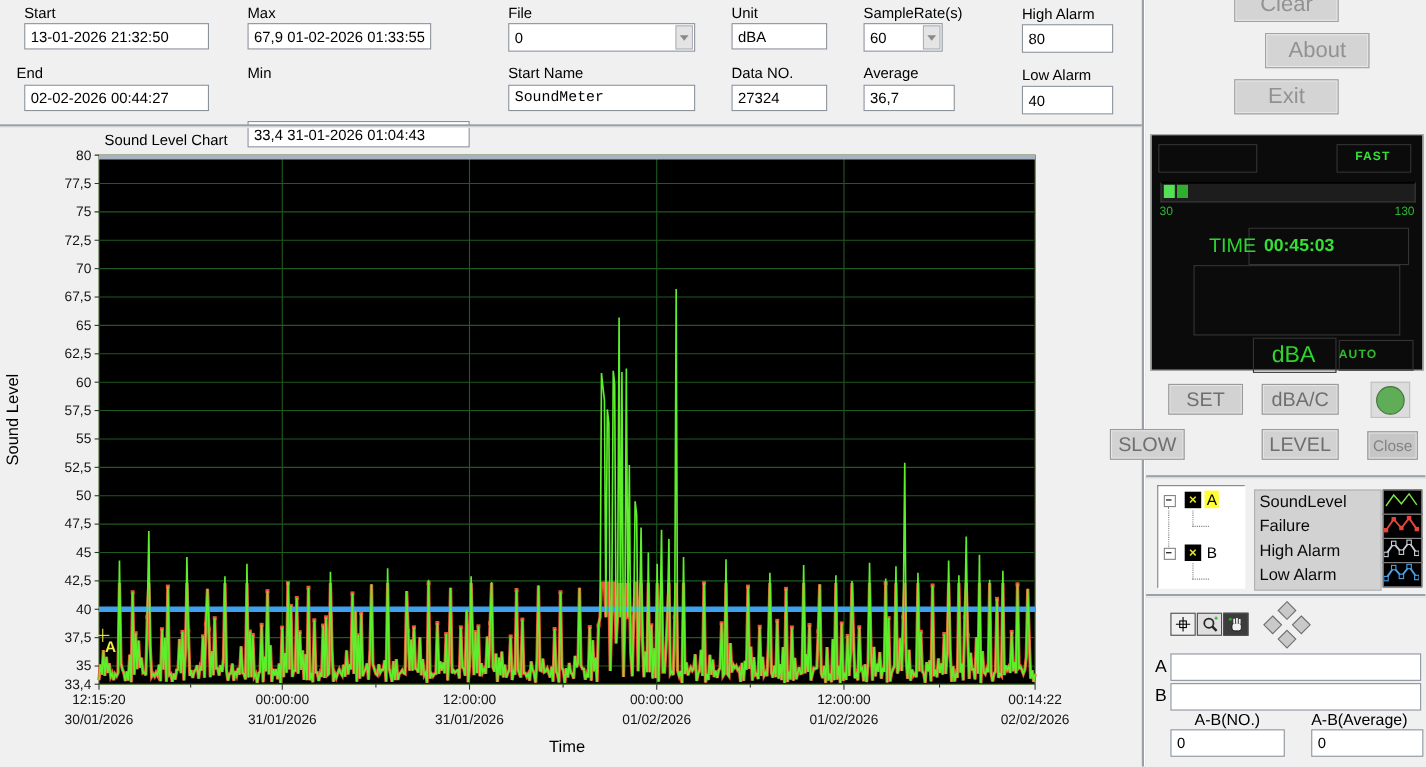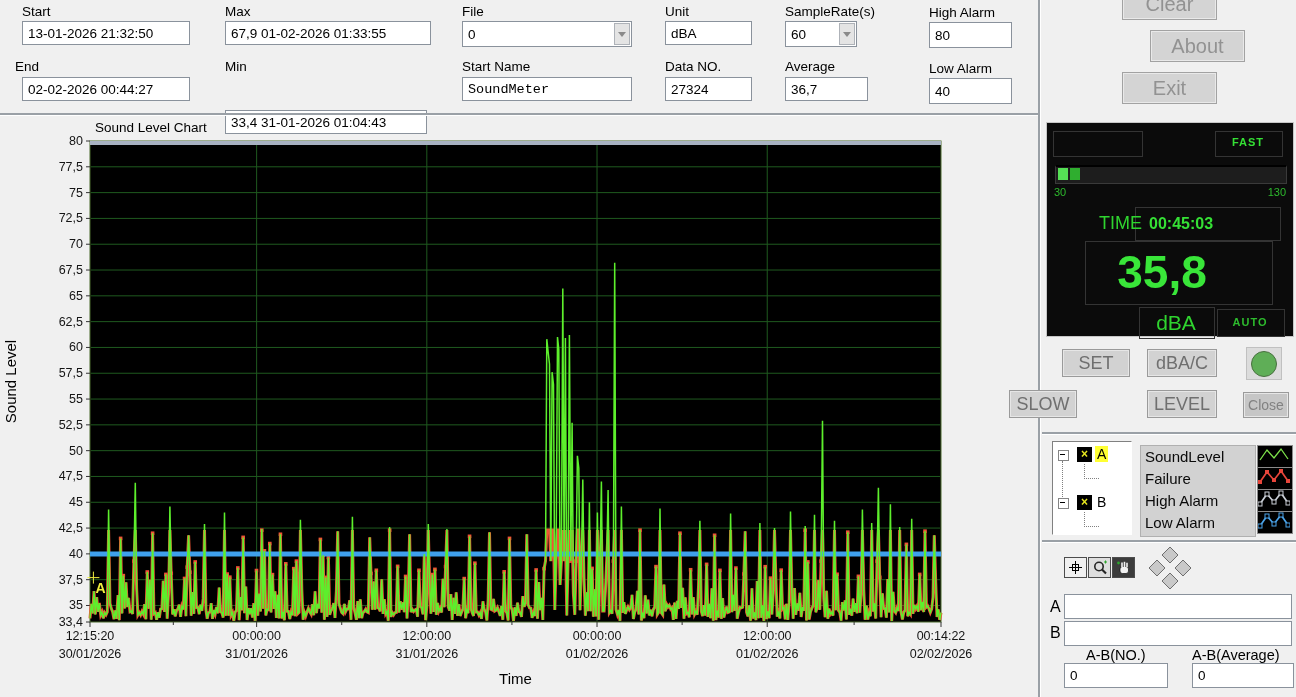--- a/index.html
+++ b/index.html
@@ -52,21 +52,21 @@
 </style>
 </head>
 <body>
 
 <div class="abs flabel" style="left:22px;top:4px;">Start</div>
 <input class="fld" style="left: 22px; top: 21px; width: 168px; height: 24px;" readonly="" value="13-01-2026 21:32:50">
 <div class="abs flabel" style="left:15px;top:59px;">End</div>
 <input class="fld" style="left: 22px; top: 77px; width: 168px; height: 24px;" readonly="" value="02-02-2026 00:44:27">
 
 <div class="abs flabel" style="left:225px;top:4px;">Max</div>
-<input class="fld" style="left: 225px; top: 21px; width: 206px; height: 24px;" readonly="" value="67,9 01-02-2026 01:33:55">
+<input class="fld" style="left: 225px; top: 21px; width: 167px; height: 24px;" readonly="" value="67,9 01-02-2026 01:33:55">
 <div class="abs flabel" style="left:225px;top:59px;">Min</div>
 <input class="fld" style="left: 225px; top: 77px; width: 202px; height: 24px; margin-top: 33px;" readonly="" value="33,4 31-01-2026 01:04:43">
 
 <div class="abs flabel" style="left:462px;top:4px;">File</div>
 <input class="fld" style="left: 462px; top: 21px; width: 170px; height: 26px;" readonly="" value="0">
 <span class="combo-arrow" style="left:614px;top:23px;width:16px;height:22px;"></span>
 <div class="abs flabel" style="left:462px;top:59px;">Start Name</div>
 <input class="fld" style="left: 462px; top: 77px; width: 170px; height: 24px; font-family: Liberation Mono, monospace;" value="SoundMeter">
 
 <div class="abs flabel" style="left:665px;top:4px;">Unit</div>
@@ -273,25 +273,24 @@
   <div class="bar-track">
     <span class="seg" style="left:2px;background:#55e055;"></span>
     <span class="seg" style="left:14px;background:#2fae2f;"></span>
   </div>
   <div class="bar-scale" style="left:7px;top:63px;">30</div>
   <div class="bar-scale" style="right:7px;top:63px;">130</div>
   <div class="d-box" style="left:88px;top:84px;width:144px;height:32px;"></div>
   <div class="abs grn" style="left:52px;top:90px;font-size:18px;">TIME</div>
   <div class="abs" style="left:102px;top:92px;font-size:16px;font-weight:bold;color:#35e035;">00:45:03</div>
   <div class="d-box" style="left:38px;top:118px;width:186px;height:62px;"></div>
-  <div class="abs" style="left:40px;top:122px;width:150px;text-align:center;font-size:46px;font-weight:bold;color:#39e639;">35,8</div>
   <div class="d-box" style="left:92px;top:184px;width:74px;height:30px;"></div>
   <div class="abs grn" style="left:95px;top:188px;width:68px;text-align:center;font-size:21px;">dBA</div>
   <div class="d-box" style="left:170px;top:186px;width:66px;height:26px;"></div>
-  <div class="abs" style="left:170px;top:193px;width:66px;text-align:center;font-size:11px;font-weight:bold;letter-spacing:1px;color:#2dbb2d;">AUTO</div>
+  <div class="abs" style="left:170px;top:193px;width:66px;font-size:11px;font-weight:bold;letter-spacing:1px;color:#2dbb2d;">AUTO</div>
 </div>
 
 <div class="panel-btn" style="left:1062px;top:349px;width:68px;height:28px;">SET</div>
 <div class="panel-btn" style="left:1147px;top:349px;width:70px;height:28px;">dBA/C</div>
 <div class="abs" style="left:1246px;top:347px;width:36px;height:33px;background:#dcdcdc;border:1px solid #c0c0c0;">
   <div class="abs" style="left:4px;top:3px;width:26px;height:26px;border-radius:50%;background:#5fae57;border:1px solid #48703f;"></div>
 </div>
 <div class="panel-btn" style="left:1009px;top:390px;width:68px;height:28px;">SLOW</div>
 <div class="panel-btn" style="left:1147px;top:390px;width:70px;height:28px;">LEVEL</div>
 <div class="panel-btn" style="left:1243px;top:392px;width:46px;height:26px;font-size:14px;background:#c6c6c6;color:#828282;">Close</div>

